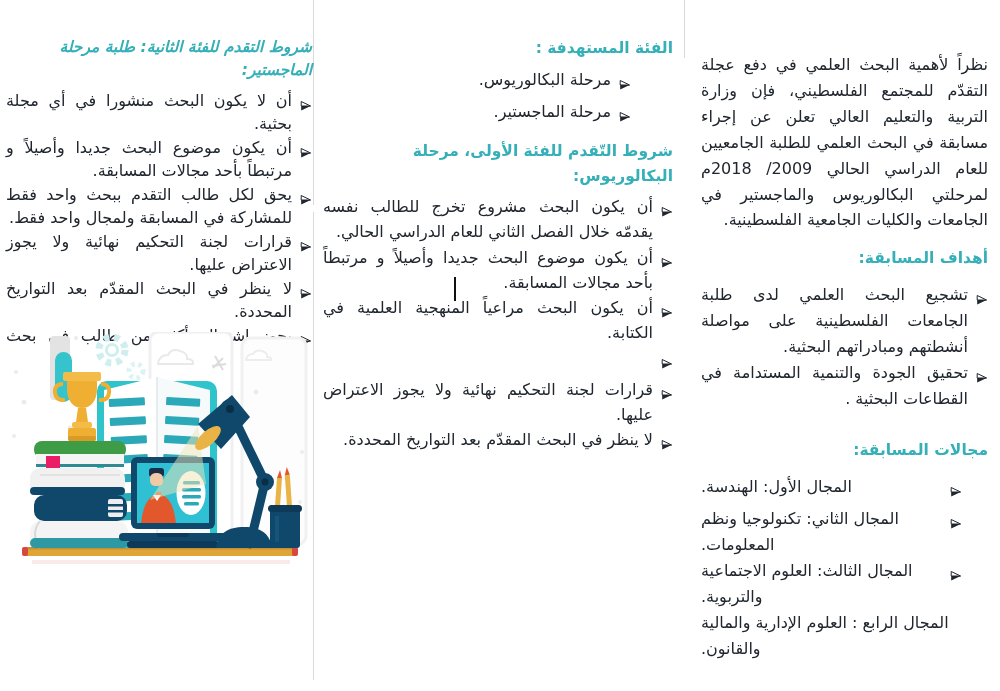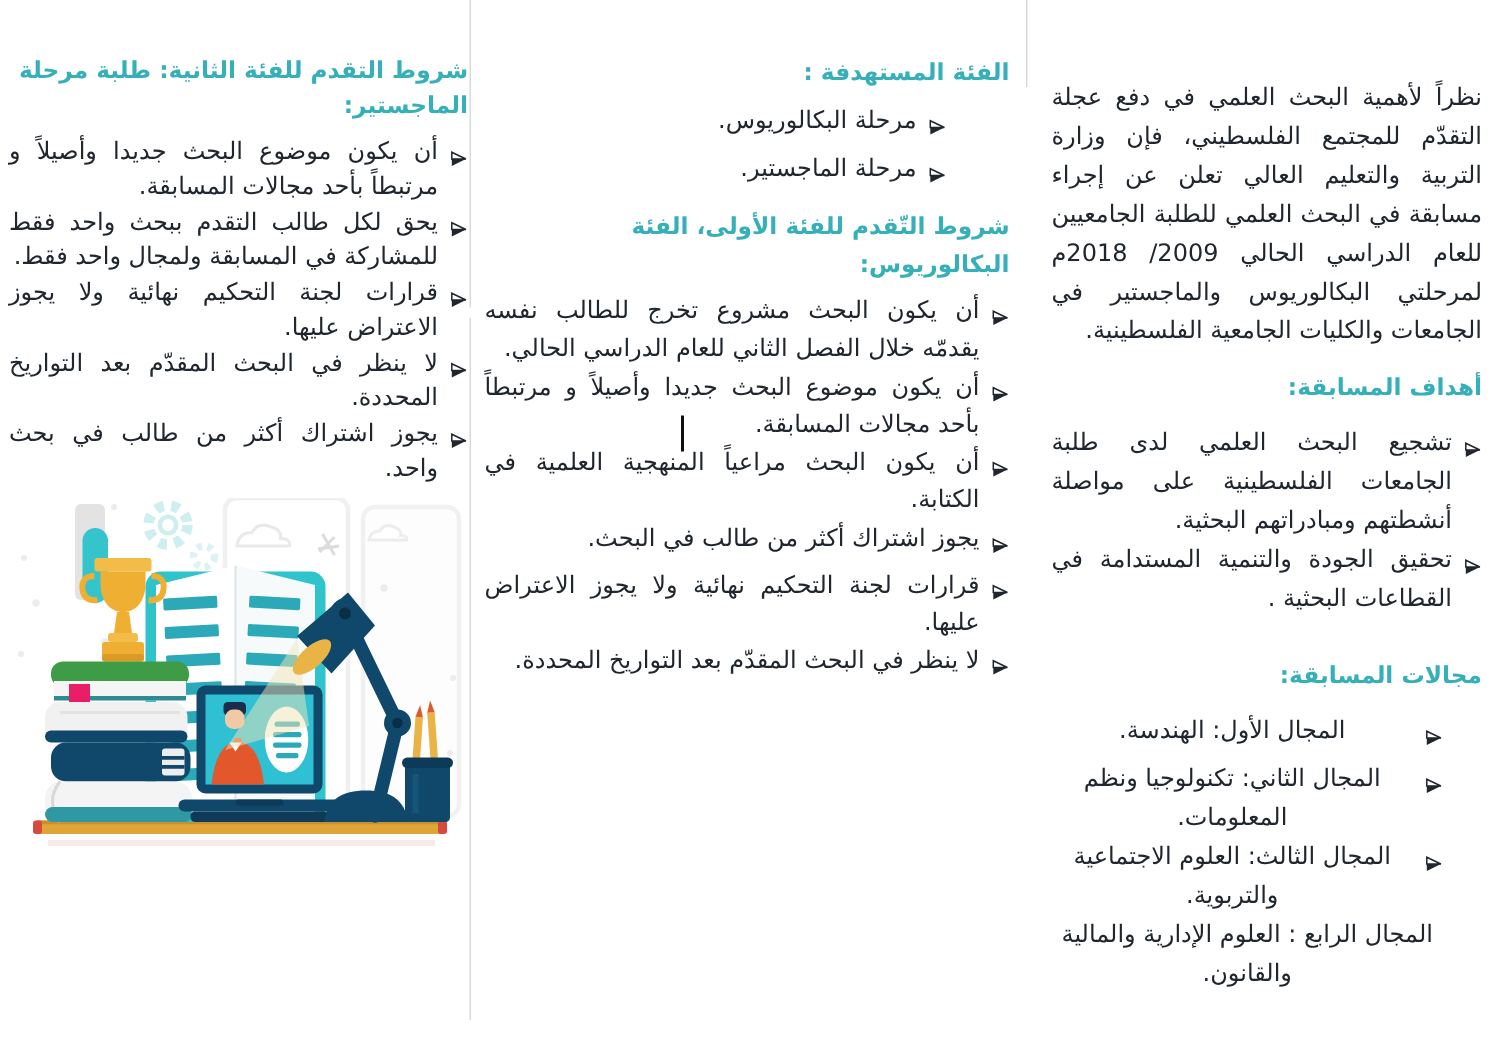--- a/index.html
+++ b/index.html
@@ -15,26 +15,26 @@
   .justify{text-align:justify;}
   ul{list-style:none;margin:0;padding:0;}
   li{display:flex;align-items:flex-start;}
   .marker{flex:0 0 auto;margin-left:8px;margin-top:6px;}
   .li-text{flex:1 1 auto;}
   .li-text.justify{text-align:justify;}
   .col-right .intro{margin-bottom:13px;}
   .col-right .heading{margin:0 0 11px;}
   .goals-list{margin-bottom:26px;}
   .fields-list{padding-right:26px;}
-  .fields-list .li-text{text-align:center;}
+  .fields-list .li-text{text-align:left;}
   .col-middle .heading{margin:0 0 7px;}
   .col-middle .lead{margin:0 6px 7px 0;}
   .sub-list{padding-right:42px;margin-bottom:9px;}
   .col-middle .heading2{margin:4px 0 6px;}
-  .col-left .heading{margin:0 0 7px;}
+  .col-left .heading{margin:0 0 7px;font-style:italic;}
   .vline{position:absolute;width:1px;background:#d9d9d9;}
   .vline-a{left:313px;top:0;height:205px;}
   .vline-b{left:313px;top:212px;height:468px;}
   .vline-c{left:684px;top:0;height:58px;}
   .cursor{position:absolute;left:454px;top:277px;width:1.5px;height:24px;background:#101010;}
   .illustration{position:absolute;left:10px;top:332px;width:306px;height:246px;}
 </style>
 </head>
 <body>
 
@@ -105,21 +105,21 @@
         <span class="li-text">مرحلة البكالوريوس.</span>
       </li>
       <li>
         <span class="marker"><svg width="12" height="12" viewBox="0 0 12 12">
               <path d="M1.2 1.5 L10.6 6 L1.2 6 Z" fill="#ffffff" stroke="#20262e" stroke-width="1"></path>
               <path d="M1.2 6 L10.6 6 L1.2 10.6 Z" fill="#20262e"></path>
             </svg></span>
         <span class="li-text">مرحلة الماجستير.</span>
       </li>
     </ul>
-    <h3 class="heading heading2">شروط التّقدم للفئة الأولى، الفئة البكالوريوس:</h3>
+    <h3 class="heading heading2">شروط التّقدم للفئة الأولى، مرحلة البكالوريوس:</h3>
     <ul>
       <li>
         <span class="marker"><svg width="12" height="12" viewBox="0 0 12 12">
               <path d="M1.2 1.5 L10.6 6 L1.2 6 Z" fill="#ffffff" stroke="#20262e" stroke-width="1"></path>
               <path d="M1.2 6 L10.6 6 L1.2 10.6 Z" fill="#20262e"></path>
             </svg></span>
         <span class="li-text justify">أن يكون البحث مشروع تخرج للطالب نفسه يقدمّه خلال الفصل الثاني للعام الدراسي الحالي.</span>
       </li>
       <li>
         <span class="marker"><svg width="12" height="12" viewBox="0 0 12 12">
@@ -133,21 +133,20 @@
               <path d="M1.2 1.5 L10.6 6 L1.2 6 Z" fill="#ffffff" stroke="#20262e" stroke-width="1"></path>
               <path d="M1.2 6 L10.6 6 L1.2 10.6 Z" fill="#20262e"></path>
             </svg></span>
         <span class="li-text justify">أن يكون البحث مراعياً المنهجية العلمية في الكتابة.</span>
       </li>
       <li>
         <span class="marker"><svg width="12" height="12" viewBox="0 0 12 12">
               <path d="M1.2 1.5 L10.6 6 L1.2 6 Z" fill="#ffffff" stroke="#20262e" stroke-width="1"></path>
               <path d="M1.2 6 L10.6 6 L1.2 10.6 Z" fill="#20262e"></path>
             </svg></span>
-        <span class="li-text justify">يجوز اشتراك أكثر من طالب في البحث.</span>
       </li>
       <li>
         <span class="marker"><svg width="12" height="12" viewBox="0 0 12 12">
               <path d="M1.2 1.5 L10.6 6 L1.2 6 Z" fill="#ffffff" stroke="#20262e" stroke-width="1"></path>
               <path d="M1.2 6 L10.6 6 L1.2 10.6 Z" fill="#20262e"></path>
             </svg></span>
         <span class="li-text justify">قرارات لجنة التحكيم نهائية ولا يجوز الاعتراض عليها.</span>
       </li>
       <li>
         <span class="marker"><svg width="12" height="12" viewBox="0 0 12 12">
@@ -155,20 +154,27 @@
               <path d="M1.2 6 L10.6 6 L1.2 10.6 Z" fill="#20262e"></path>
             </svg></span>
         <span class="li-text justify">لا ينظر في البحث المقدّم بعد التواريخ المحددة.</span>
       </li>
     </ul>
   </div>
 
   <div class="col col-left">
     <h3 class="heading">شروط التقدم للفئة الثانية: طلبة مرحلة الماجستير:</h3>
     <ul>
+      <li>
+        <span class="marker"><svg width="12" height="12" viewBox="0 0 12 12">
+              <path d="M1.2 1.5 L10.6 6 L1.2 6 Z" fill="#ffffff" stroke="#20262e" stroke-width="1"></path>
+              <path d="M1.2 6 L10.6 6 L1.2 10.6 Z" fill="#20262e"></path>
+            </svg></span>
+        <span class="li-text justify">أن لا يكون البحث منشورا في أي مجلة بحثية.</span>
+      </li>
       <li>
         <span class="marker"><svg width="12" height="12" viewBox="0 0 12 12">
               <path d="M1.2 1.5 L10.6 6 L1.2 6 Z" fill="#ffffff" stroke="#20262e" stroke-width="1"></path>
               <path d="M1.2 6 L10.6 6 L1.2 10.6 Z" fill="#20262e"></path>
             </svg></span>
         <span class="li-text justify">أن يكون موضوع البحث جديدا وأصيلاً و مرتبطاً بأحد مجالات المسابقة.</span>
       </li>
       <li>
         <span class="marker"><svg width="12" height="12" viewBox="0 0 12 12">
               <path d="M1.2 1.5 L10.6 6 L1.2 6 Z" fill="#ffffff" stroke="#20262e" stroke-width="1"></path>

